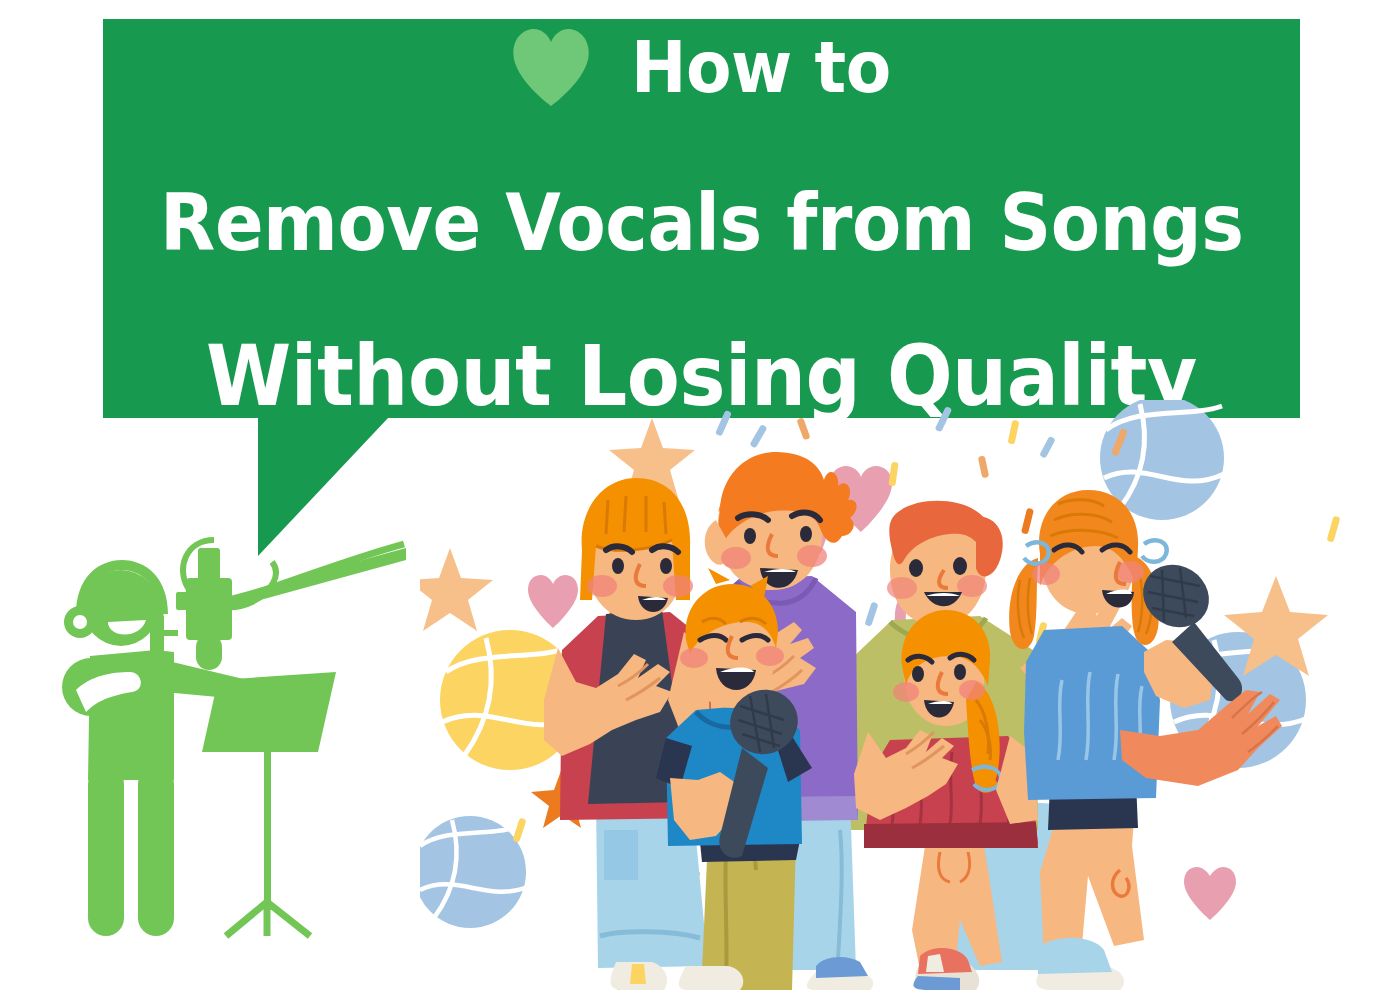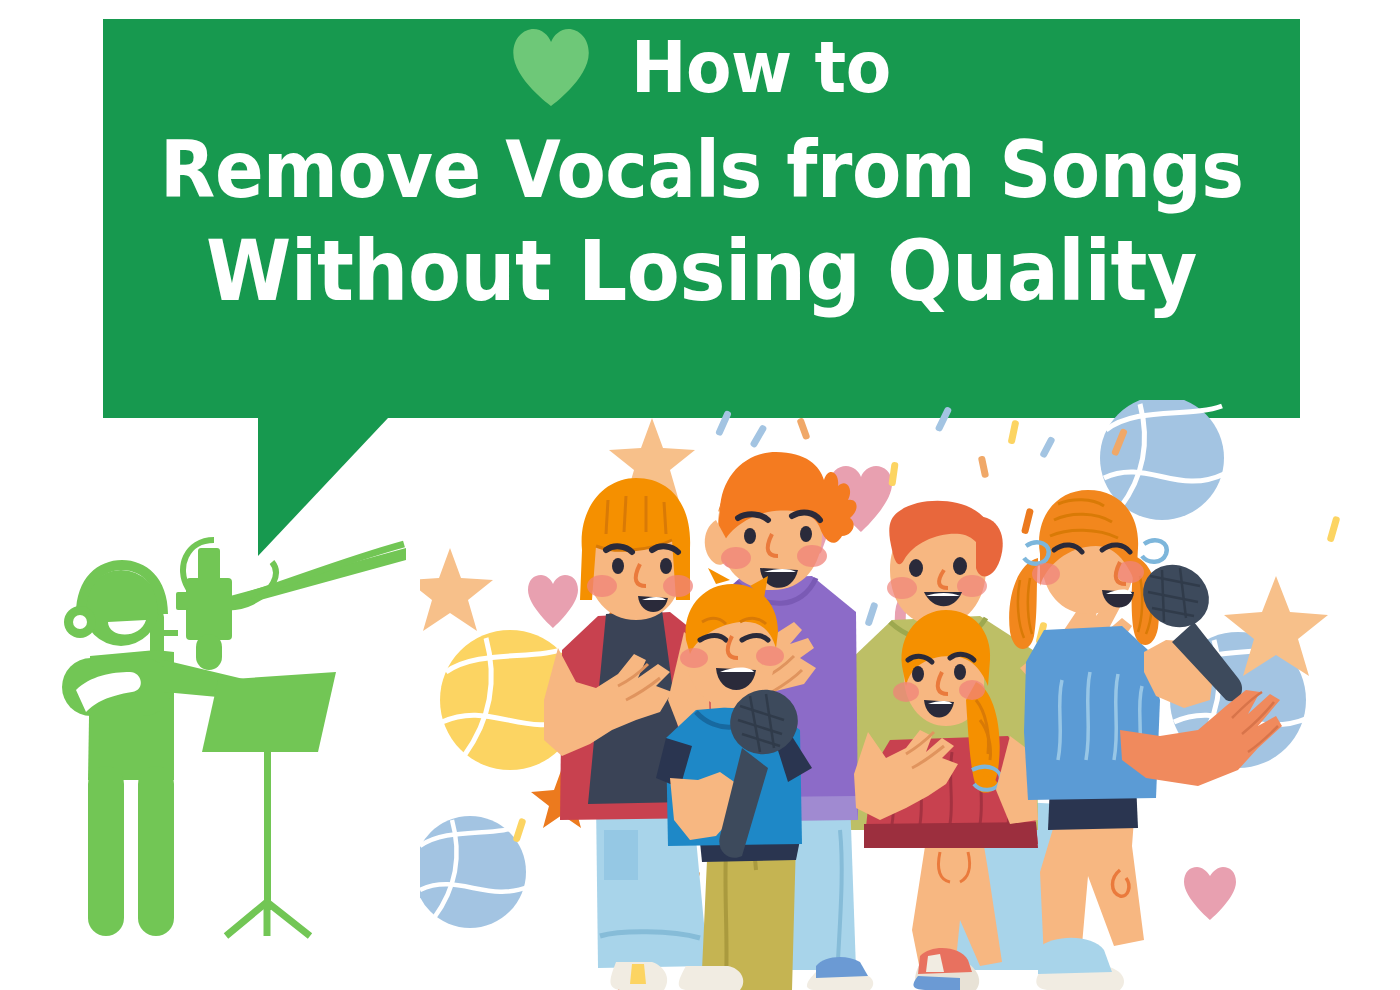--- a/index.html
+++ b/index.html
@@ -15,21 +15,21 @@
     background:#17994f;
   }
   .bubble-tail{
     position:absolute;left:258px;top:418px;width:0;height:0;
     border-left:0 solid transparent;
     border-top:138px solid #17994f;
     border-right:130px solid transparent;
   }
   .heading-wrap{
     position:absolute;left:103px;top:19px;width:1197px;height:399px;
-    display:flex;flex-direction:column;align-items:center;justify-content:flex-start;
+    display:flex;flex-direction:column;align-items:center;justify-content:space-between;
     padding-top:8px;box-sizing:border-box;
   }
   .hl{
     color:#ffffff;font-weight:700;letter-spacing:-0.5px;line-height:1.0;
     white-space:nowrap;text-align:center;
     font-family:"DejaVu Sans","Liberation Sans",sans-serif;
     transform:scaleX(.92);transform-origin:center;
   }
   .hl1{font-size:72px;display:flex;align-items:center;gap:44px;margin-bottom:24px;}
   .hl2{font-size:78px;margin-bottom:20px;}

